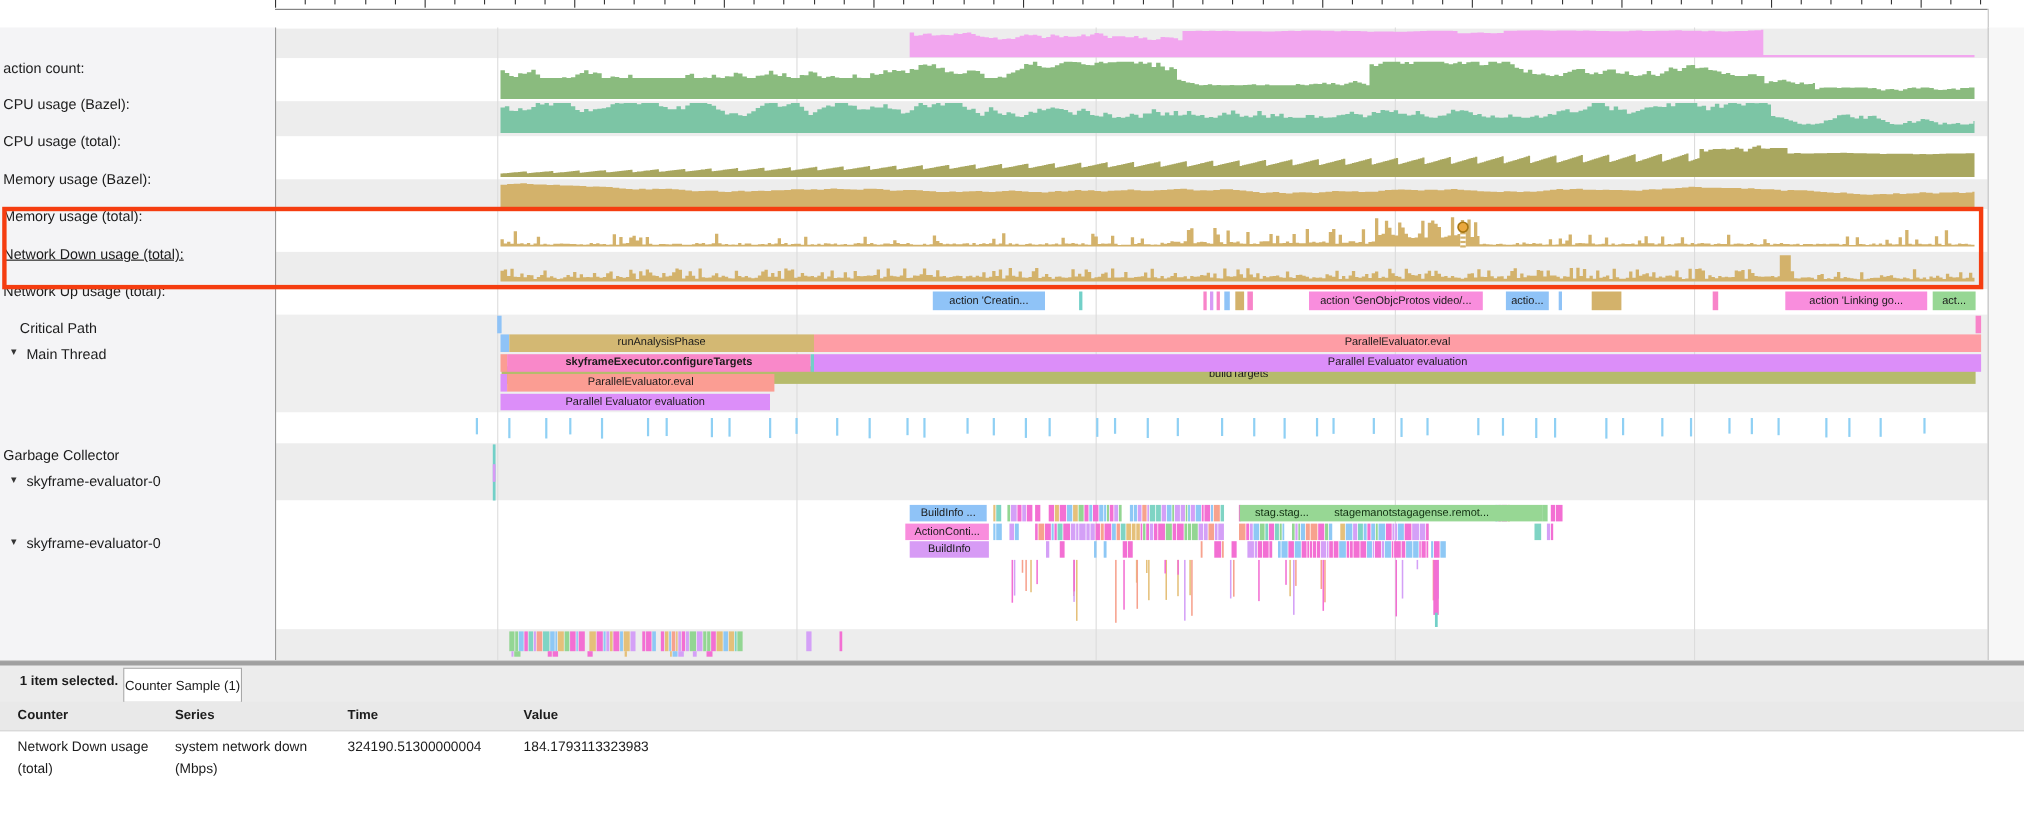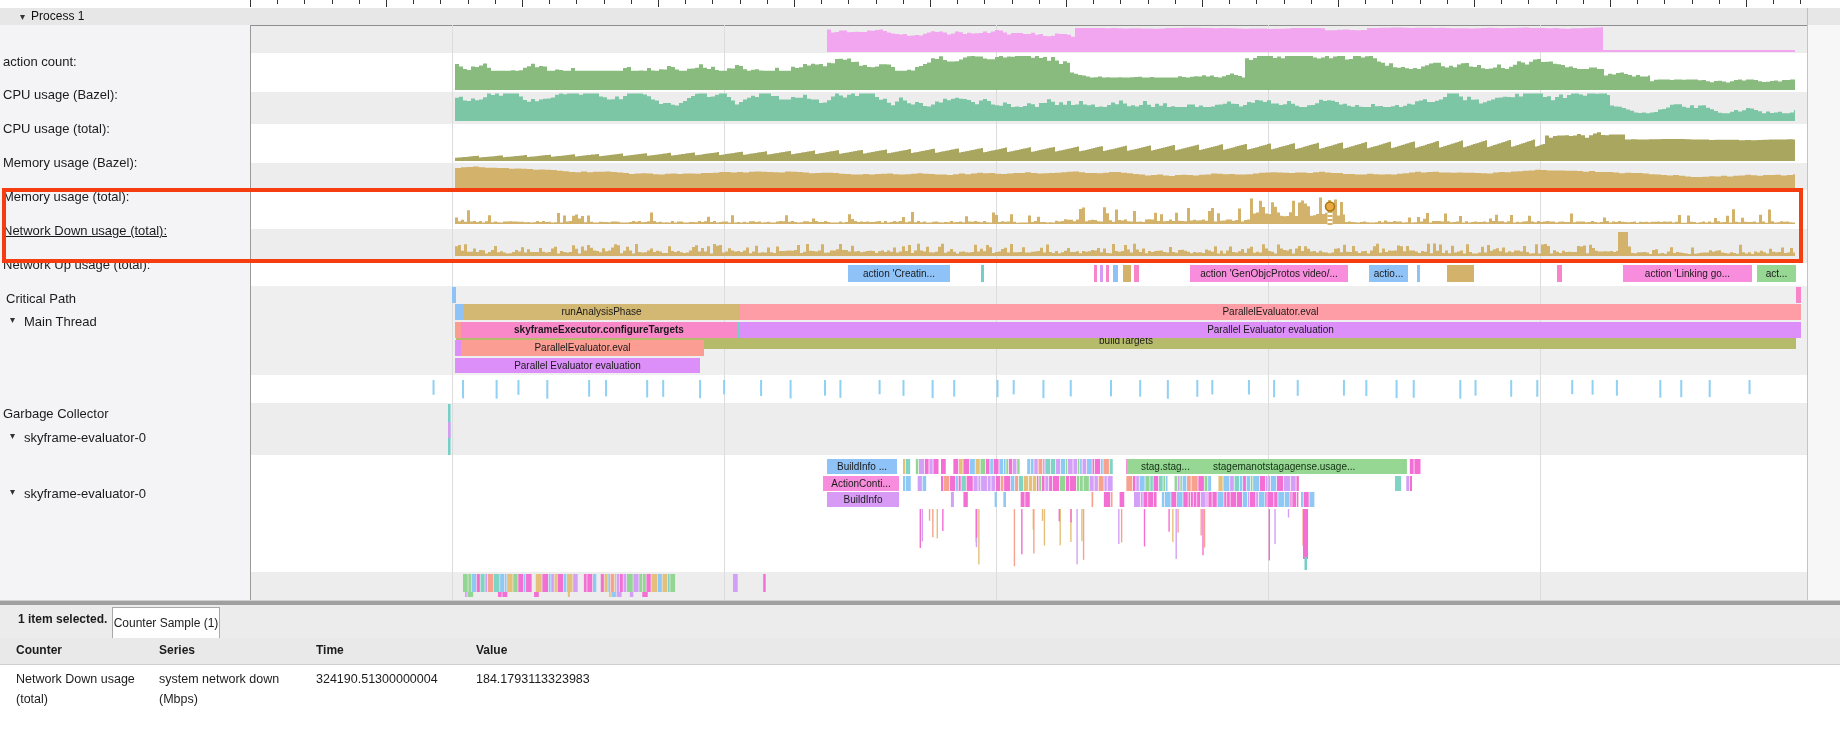--- a/index.html
+++ b/index.html
@@ -86,23 +86,20 @@
       <div style="position: absolute; left: 1332.8px; top: 0px; width: 1px; height: 4px; background: rgb(51, 51, 51);"></div>
       <div style="position: absolute; left: 1360px; top: 0px; width: 1px; height: 7px; background: rgb(51, 51, 51);"></div>
       <div style="position: absolute; left: 1387.2px; top: 0px; width: 1px; height: 4px; background: rgb(51, 51, 51);"></div>
       <div style="position: absolute; left: 1414.4px; top: 0px; width: 1px; height: 4px; background: rgb(51, 51, 51);"></div>
       <div style="position: absolute; left: 1441.6px; top: 0px; width: 1px; height: 4px; background: rgb(51, 51, 51);"></div>
       <div style="position: absolute; left: 1468.8px; top: 0px; width: 1px; height: 4px; background: rgb(51, 51, 51);"></div>
       <div style="position: absolute; left: 1496px; top: 0px; width: 1px; height: 7px; background: rgb(51, 51, 51);"></div>
       <div style="position: absolute; left: 1523.2px; top: 0px; width: 1px; height: 4px; background: rgb(51, 51, 51);"></div>
       <div style="position: absolute; left: 1550.4px; top: 0px; width: 1px; height: 4px; background: rgb(51, 51, 51);"></div>
     </div>
-  <div class="abs" id="band">
-    <span class="tri">▾</span><span>Process 1</span>
-  </div>
   <div class="abs" id="chart">
       <div style="position: absolute; left: 250px; top: 26px; width: 1557px; height: 27px; background: rgb(237, 237, 237); z-index: 0;"></div>
       <div style="position: absolute; left: 250px; top: 53px; width: 1557px; height: 39px; background: rgb(255, 255, 255); z-index: 0;"></div>
       <div style="position: absolute; left: 250px; top: 92px; width: 1557px; height: 32px; background: rgb(237, 237, 237); z-index: 0;"></div>
       <div style="position: absolute; left: 250px; top: 124px; width: 1557px; height: 39px; background: rgb(255, 255, 255); z-index: 0;"></div>
       <div style="position: absolute; left: 250px; top: 163px; width: 1557px; height: 27px; background: rgb(237, 237, 237); z-index: 0;"></div>
       <div style="position: absolute; left: 250px; top: 190px; width: 1557px; height: 39px; background: rgb(255, 255, 255); z-index: 0;"></div>
       <div style="position: absolute; left: 250px; top: 229px; width: 1557px; height: 34px; background: rgb(237, 237, 237); z-index: 0;"></div>
       <div style="position: absolute; left: 250px; top: 263px; width: 1557px; height: 23px; background: rgb(255, 255, 255); z-index: 0;"></div>
       <div style="position: absolute; left: 250px; top: 286px; width: 1557px; height: 89px; background: rgb(239, 239, 239); z-index: 0;"></div>
@@ -487,33 +484,33 @@
       <div class="span" style="position: absolute; left: 737px; top: 322px; width: 3px; height: 16px; background: rgb(114, 208, 200); line-height: 16px;"></div>
       <div class="span" style="position: absolute; left: 740px; top: 322px; width: 1061px; height: 16px; background: rgb(220, 142, 249); line-height: 16px;"><span>Parallel Evaluator evaluation</span></div>
       <div class="span" style="position: absolute; left: 455px; top: 340px; width: 6px; height: 16px; background: rgb(220, 142, 249); line-height: 16px;"></div>
       <div class="span" style="position: absolute; left: 461px; top: 340px; width: 243px; height: 16px; background: rgb(251, 157, 147); line-height: 16px;"><span>ParallelEvaluator.eval</span></div>
       <div class="span" style="position: absolute; left: 455px; top: 358px; width: 245px; height: 15px; background: rgb(220, 142, 249); line-height: 15px;"><span>Parallel Evaluator evaluation</span></div>
       <div class="span" style="position: absolute; left: 827px; top: 459px; width: 70px; height: 15px; background: rgb(143, 195, 247); line-height: 15px;"><span>BuildInfo ...</span></div>
       <div class="span" style="position: absolute; left: 823px; top: 476px; width: 76px; height: 15px; background: rgb(249, 141, 221); line-height: 15px;"><span>ActionConti...</span></div>
       <div class="span" style="position: absolute; left: 827px; top: 492px; width: 72px; height: 15px; background: rgb(215, 155, 245); line-height: 15px;"><span>BuildInfo</span></div>
       <div class="span" style="position: absolute; left: 1127px; top: 459px; width: 275px; height: 15px; background: rgb(151, 215, 148); line-height: 15px; text-align: left;">
         <span style="position: absolute; left: 14px; top: 0px; color: rgb(18, 48, 18);">stag.stag...</span>
-        <span style="position: absolute; left: 86px; top: 0px; color: rgb(18, 48, 18);">stagemanotstagagense.usage...</span>
+        <span style="position: absolute; left: 86px; top: 0px; color: rgb(18, 48, 18);">stagemanotstagagense.remot...</span>
       </div>
     </div>
   <div class="abs" id="gutter"></div>
   <div class="abs" id="sidebar">
       <div class="sb-item" style="top: 29px;"><span style="padding-left: 3px;">action count:</span></div>
       <div class="sb-item" style="top: 62px;"><span style="padding-left: 3px;">CPU usage (Bazel):</span></div>
       <div class="sb-item" style="top: 96px;"><span style="padding-left: 3px;">CPU usage (total):</span></div>
       <div class="sb-item" style="top: 130px;"><span style="padding-left: 3px;">Memory usage (Bazel):</span></div>
       <div class="sb-item" style="top: 164px;"><span style="padding-left: 3px;">Memory usage (total):</span></div>
       <div class="sb-item" style="top: 198px; text-decoration: underline;"><span style="padding-left: 3px;">Network Down usage (total):</span></div>
       <div class="sb-item" style="top: 232px;"><span style="padding-left: 3px;">Network Up usage (total):</span></div>
-      <div class="sb-item" style="top: 266px;"><span style="padding-left: 6px;">Critical Path</span></div>
+      <div class="sb-item" style="top: 266px;"><span style="padding-left: 18px;">Critical Path</span></div>
       <div class="sb-item" style="top: 289px;"><span class="tri">▾</span><span style="padding-left: 24px;">Main Thread</span></div>
       <div class="sb-item" style="top: 381px;"><span style="padding-left: 3px;">Garbage Collector</span></div>
       <div class="sb-item" style="top: 405px;"><span class="tri">▾</span><span style="padding-left: 24px;">skyframe-evaluator-0</span></div>
       <div class="sb-item" style="top: 461px;"><span class="tri">▾</span><span style="padding-left: 24px;">skyframe-evaluator-0</span></div>
       <div class="sb-item" style="top: 574px;"><span class="tri">▾</span><span style="padding-left: 24px;">skyframe-evaluator-cpu-heavy-0</span></div>
     </div>
   <div class="abs redbox" style="left:2px;top:188px;width:1801px;height:75px;"></div>
 
   <div class="abs" id="divider"></div>
   <div class="abs" id="panel"></div>

